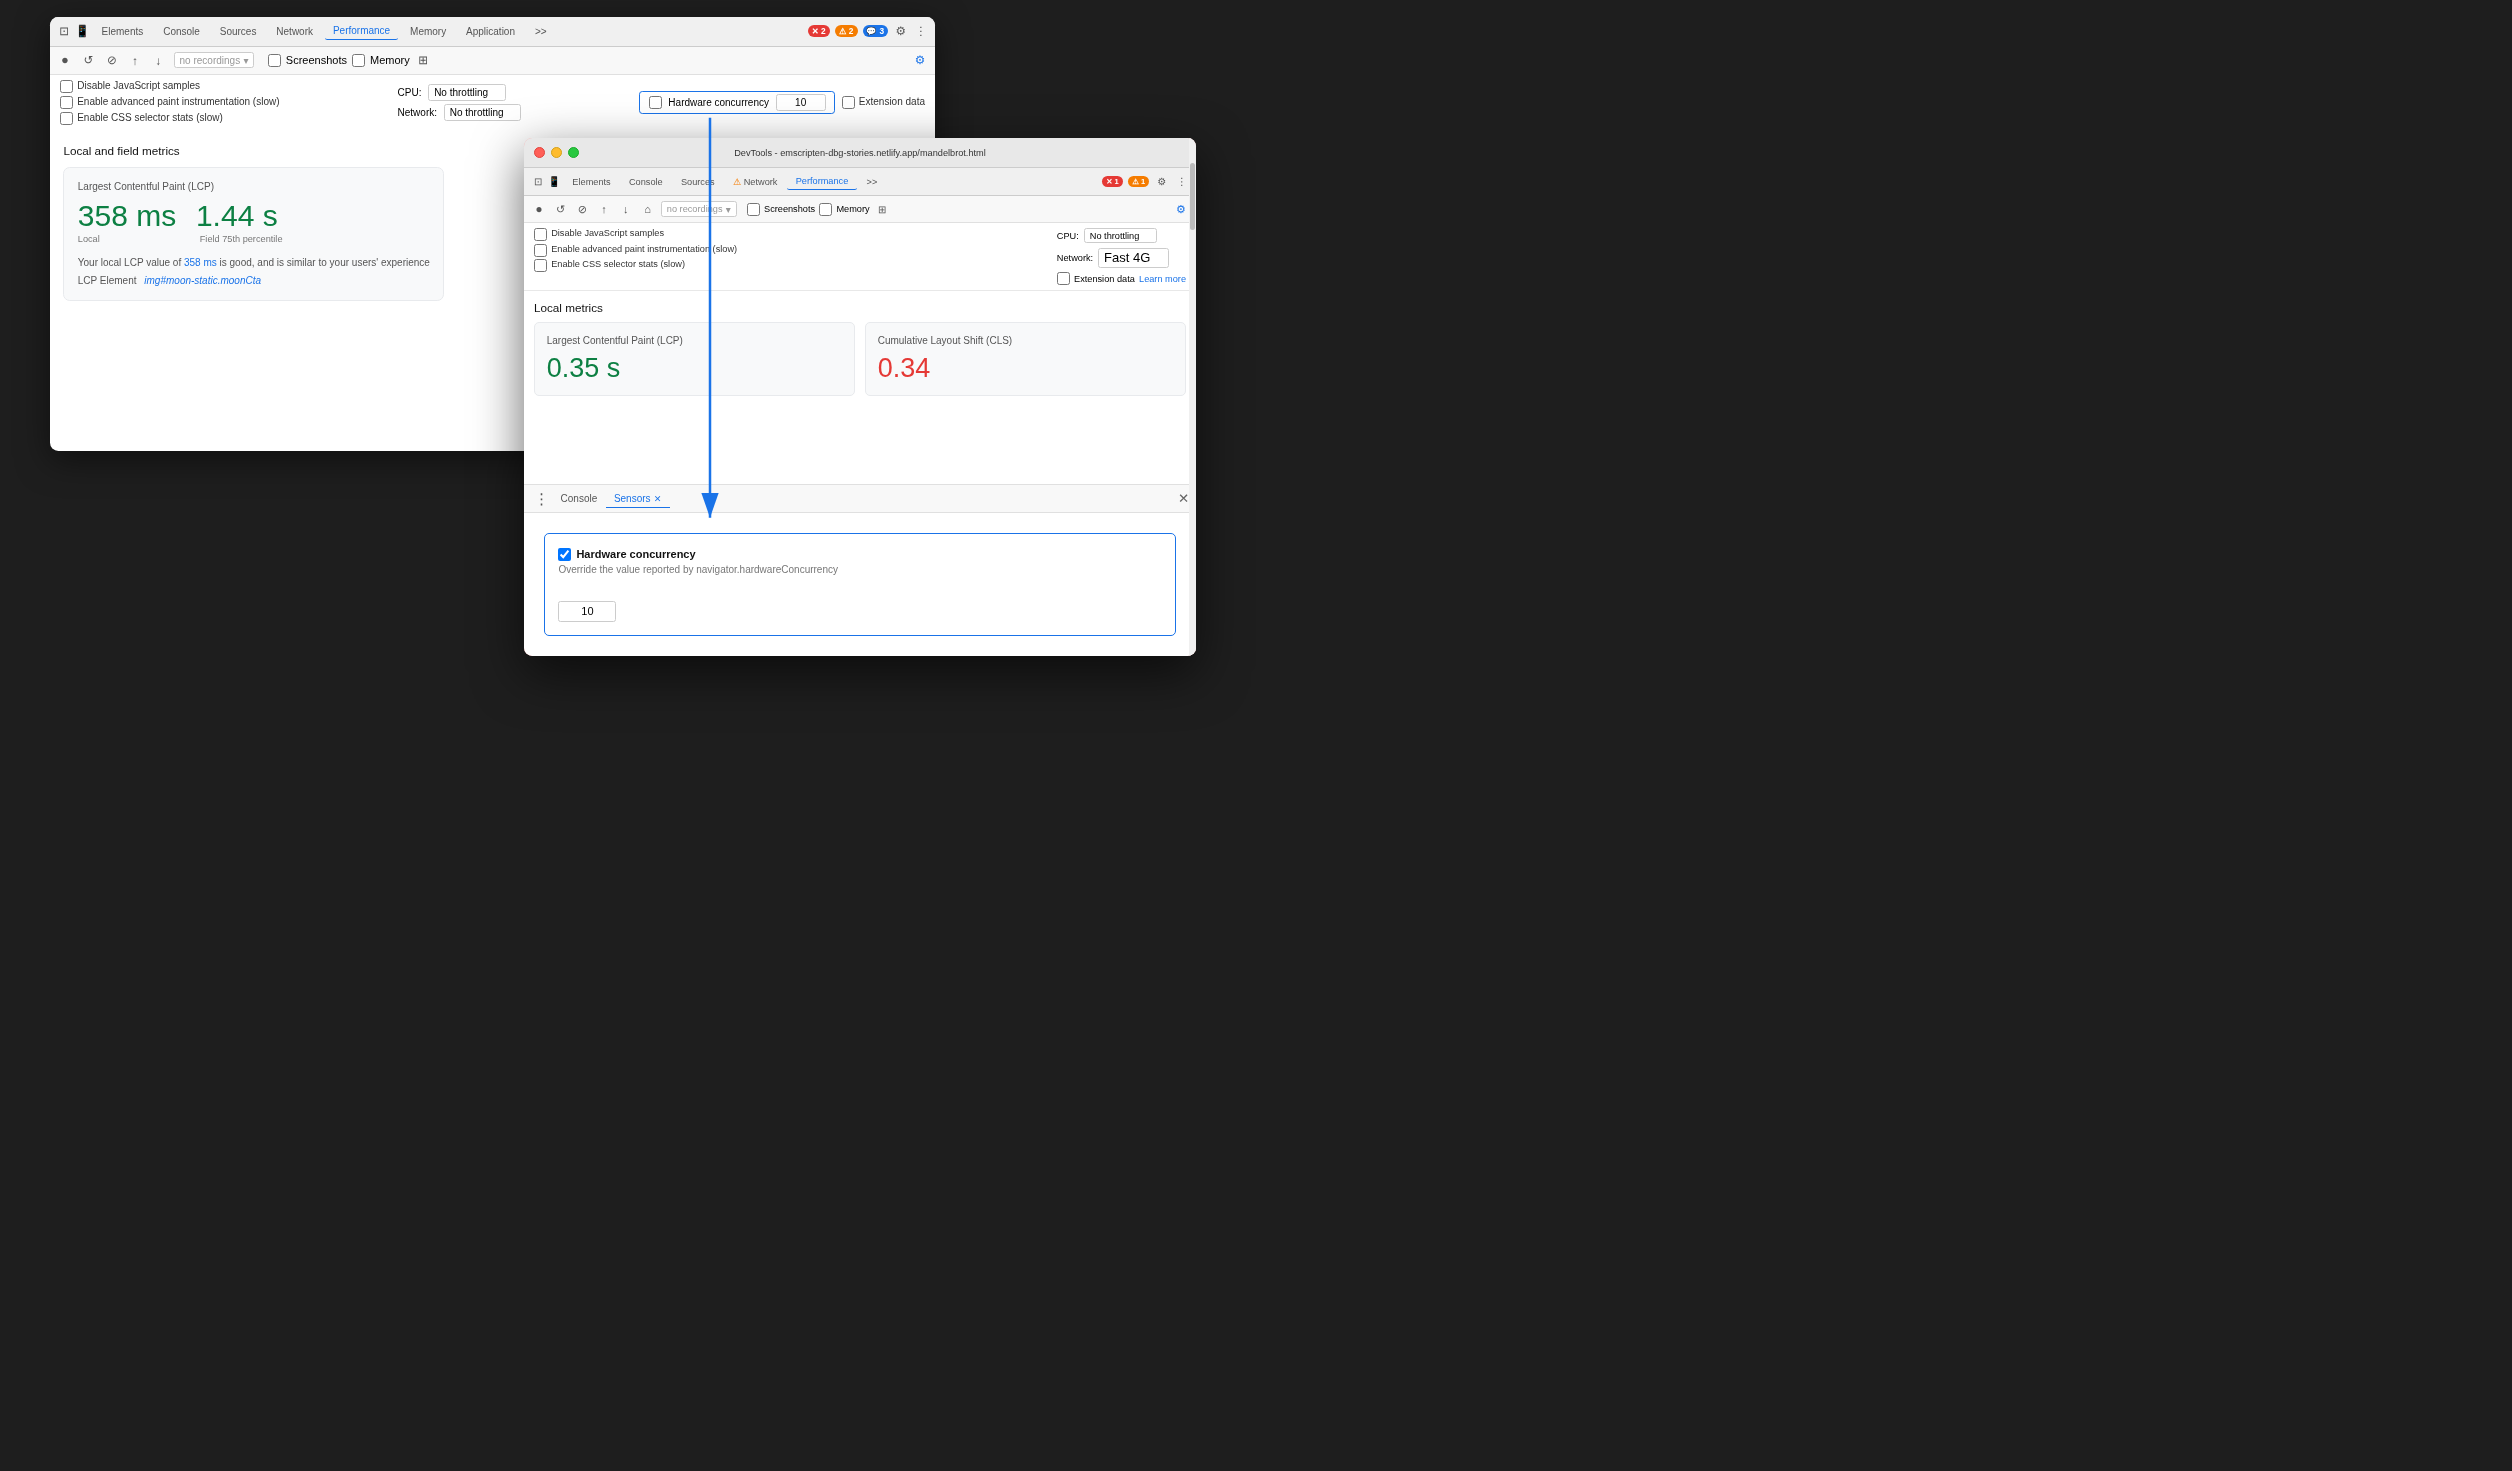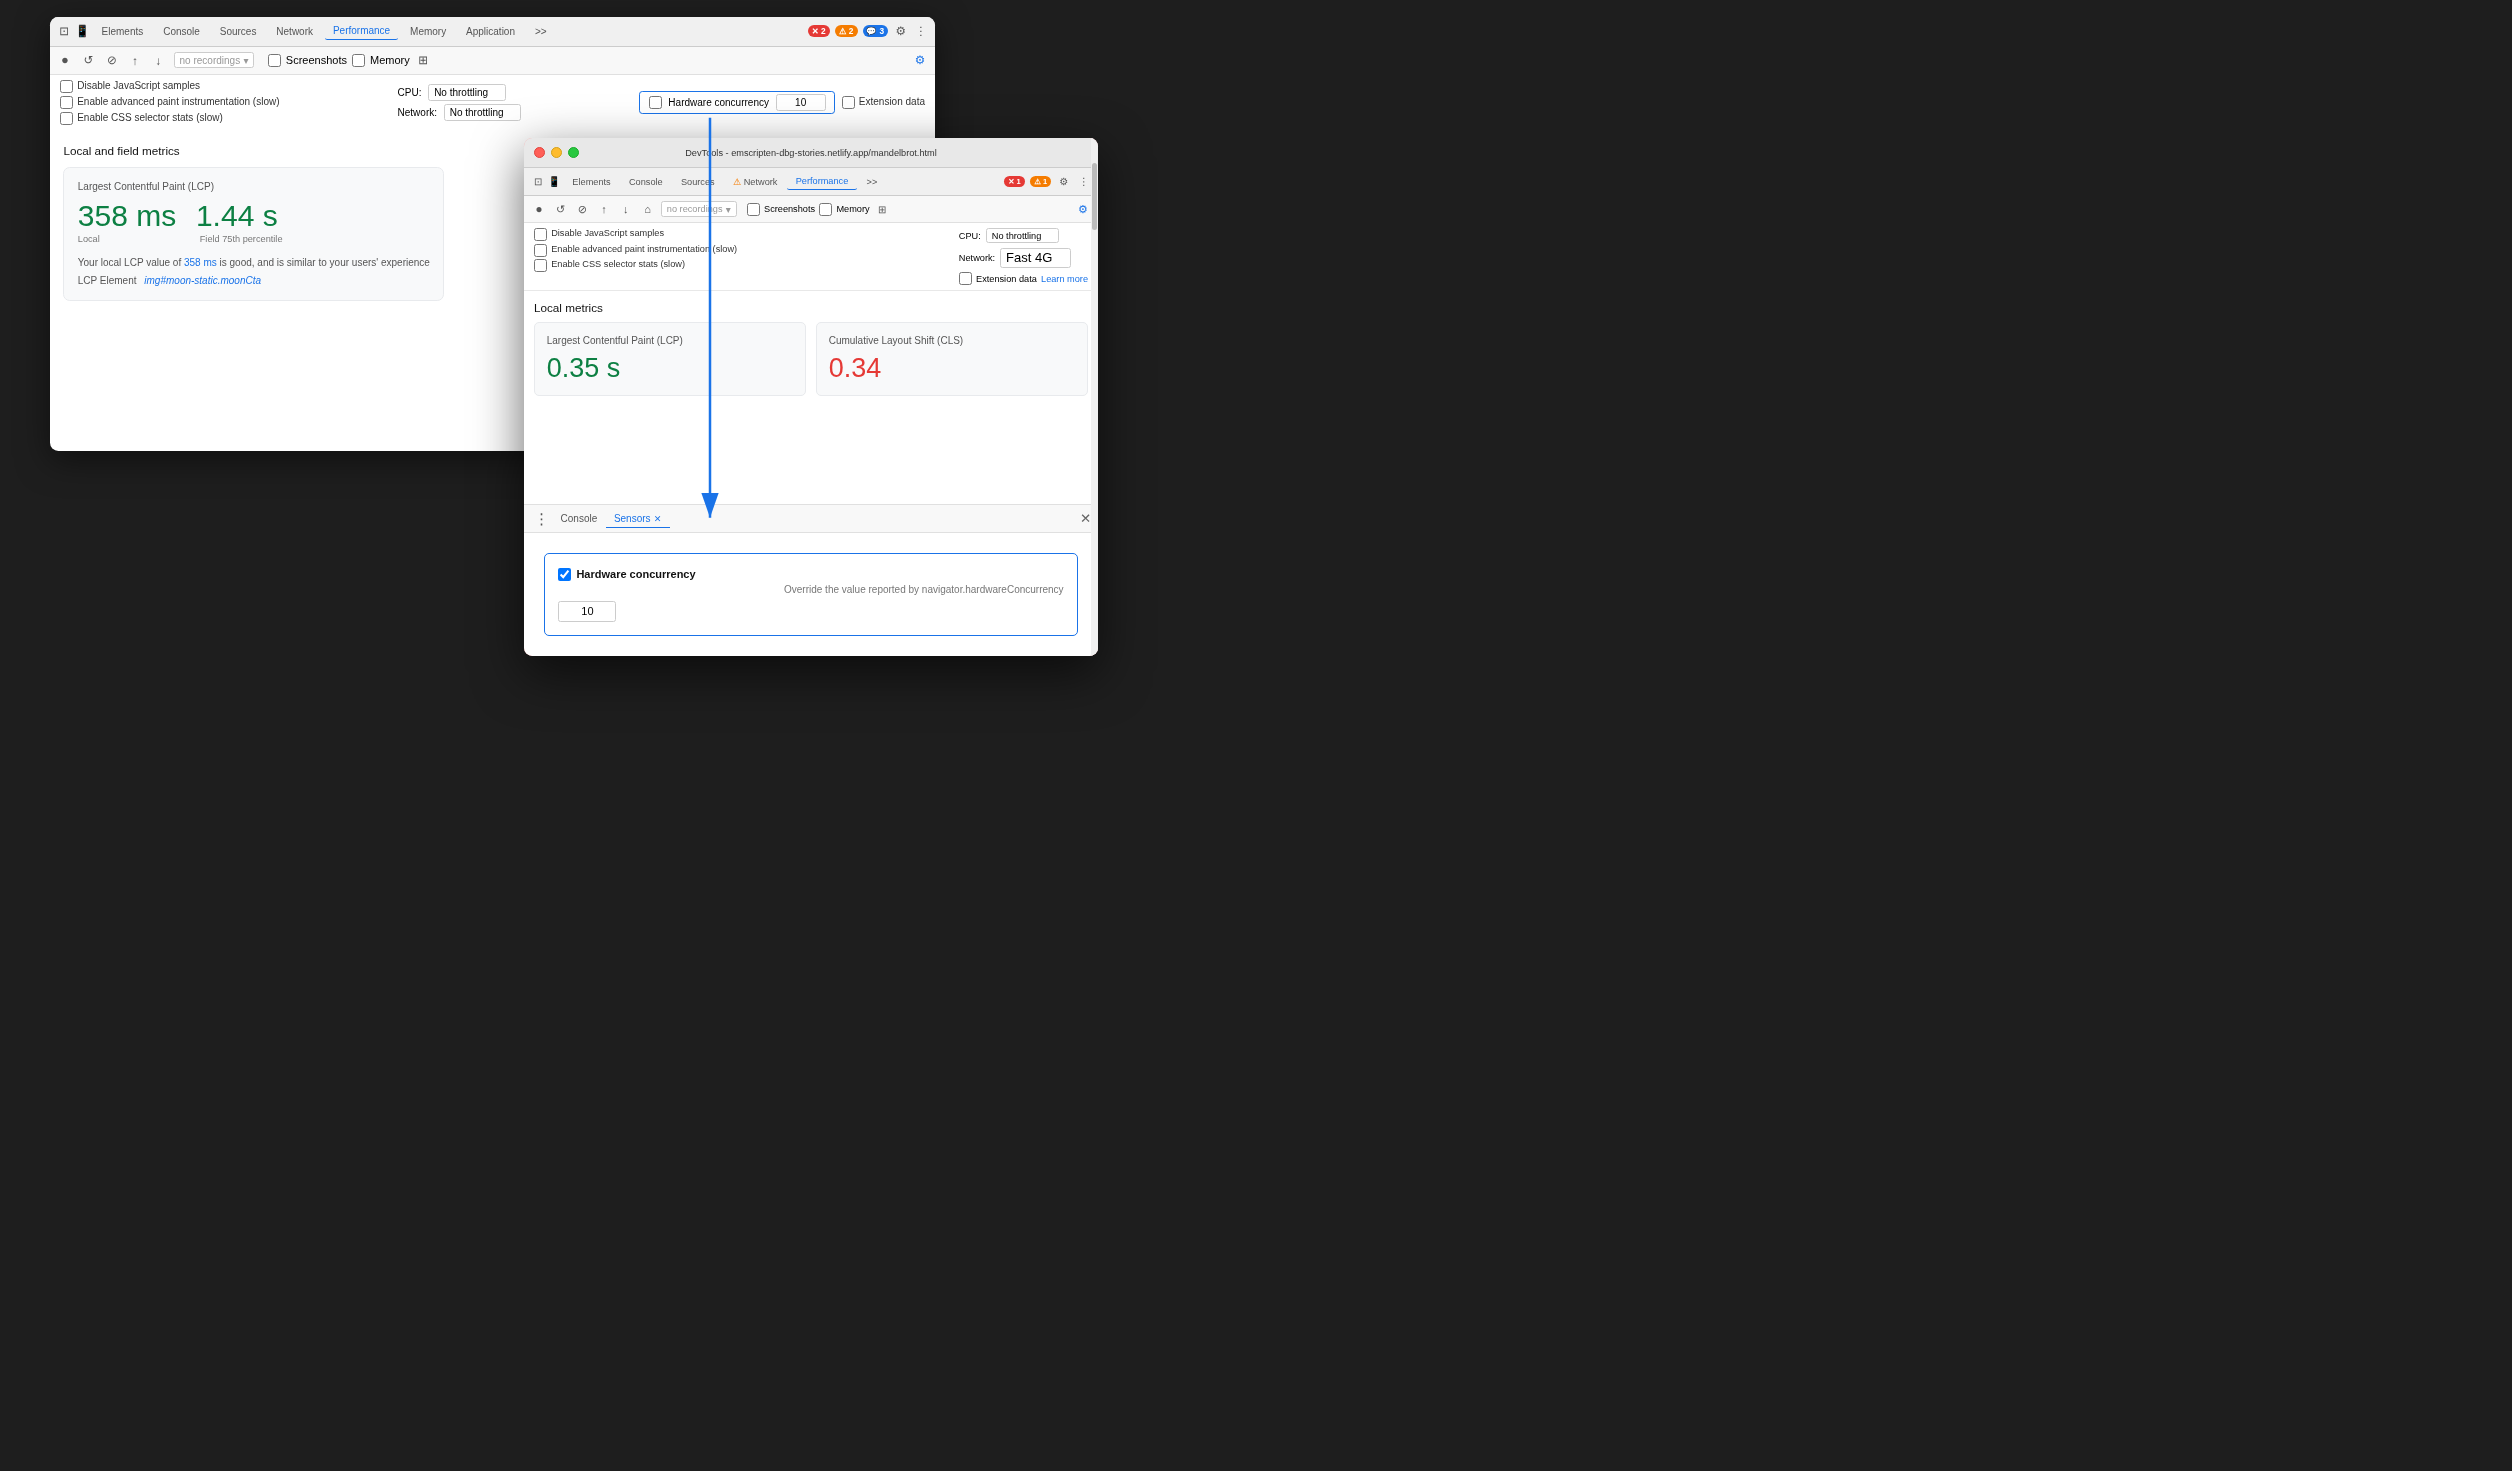--- a/index.html
+++ b/index.html
@@ -234,21 +234,21 @@
     .link-text {
       color: #1a73e8;
       text-decoration: none;
     }
 
     
     .devtools-window-front {
       position: absolute;
       top: 138px;
       left: 524px;
-      width: 574px;
+      width: 672px;
       height: 518px;
       background: #fca5a5;
       border-radius: 8.3px;
       box-shadow: 0 16.7px 50px rgba(0,0,0,0.6);
       overflow: hidden;
       z-index: 10;
     }
 
     
     .sensors-panel {
@@ -297,22 +297,21 @@
       color: #111;
       display: flex;
       align-items: center;
       gap: 5px;
       margin-bottom: 3.3px;
     }
 
     .hardware-section-desc {
       font-size: 10px;
       color: #777;
-      margin-bottom: 6px;
-      text-align: right;
+      margin-bottom: 26px;
     }
 
     .hardware-input {
       border: 0.8px solid #ccc;
       border-radius: 2.5px;
       padding: 3.3px 6.7px;
       font-size: 11px;
       width: 58px;
       text-align: center;
     }

